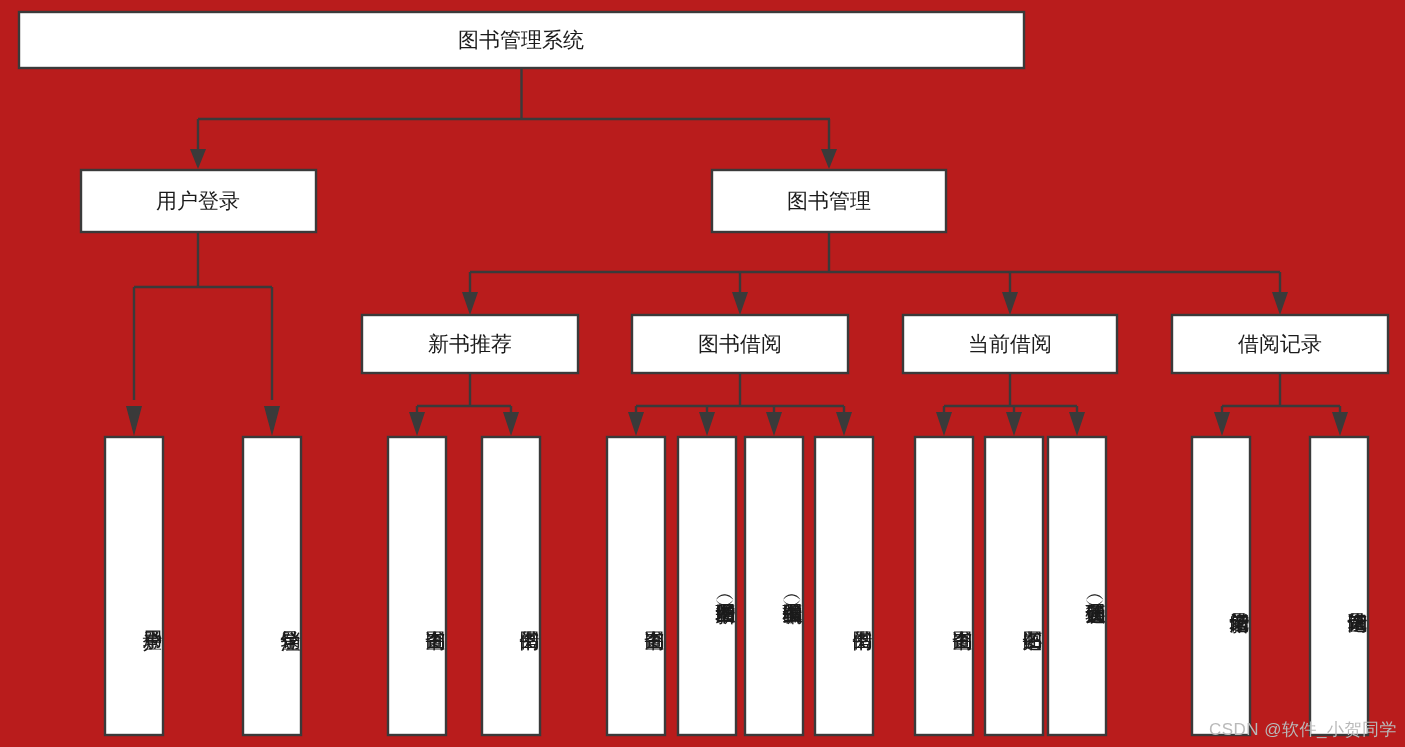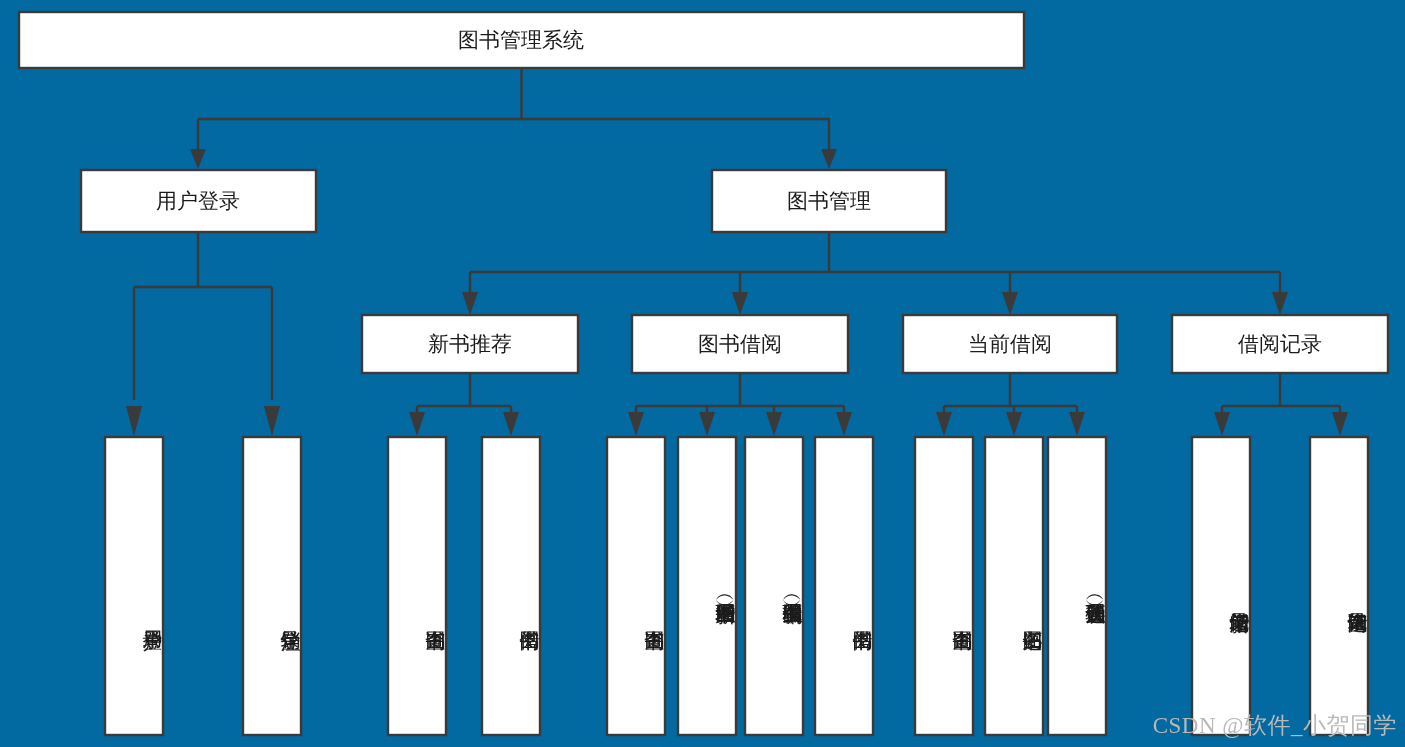--- a/index.html
+++ b/index.html
@@ -10,21 +10,21 @@
   body {
     width: 1405px;
     height: 747px;
     font-family: "Liberation Sans", "DejaVu Sans", sans-serif;
     overflow: hidden;
   }
   #diagram-root {
     position: relative;
     width: 1405px;
     height: 747px;
-    background: #0369a1;
+    background: #b91c1c;
   }
   svg.diagram-svg {
     position: absolute;
     left: 0;
     top: 0;
     width: 1405px;
     height: 747px;
     display: block;
   }
   .node-box {
@@ -60,22 +60,22 @@
     white-space: nowrap;
     display: flex;
     align-items: flex-start;
     justify-content: center;
     pointer-events: none;
   }
   .watermark {
     position: absolute;
     right: 8px;
     bottom: 6px;
-    font-family: Liberation Serif, serif;
-    font-size: 23px;
+    font-family: Liberation Sans, sans-serif;
+    font-size: 17px;
     color: #b9b9b9;
     letter-spacing: 0.5px;
     white-space: nowrap;
   }
 </style>
 </head>
 <body>
 
 <div id="diagram-root">
 

